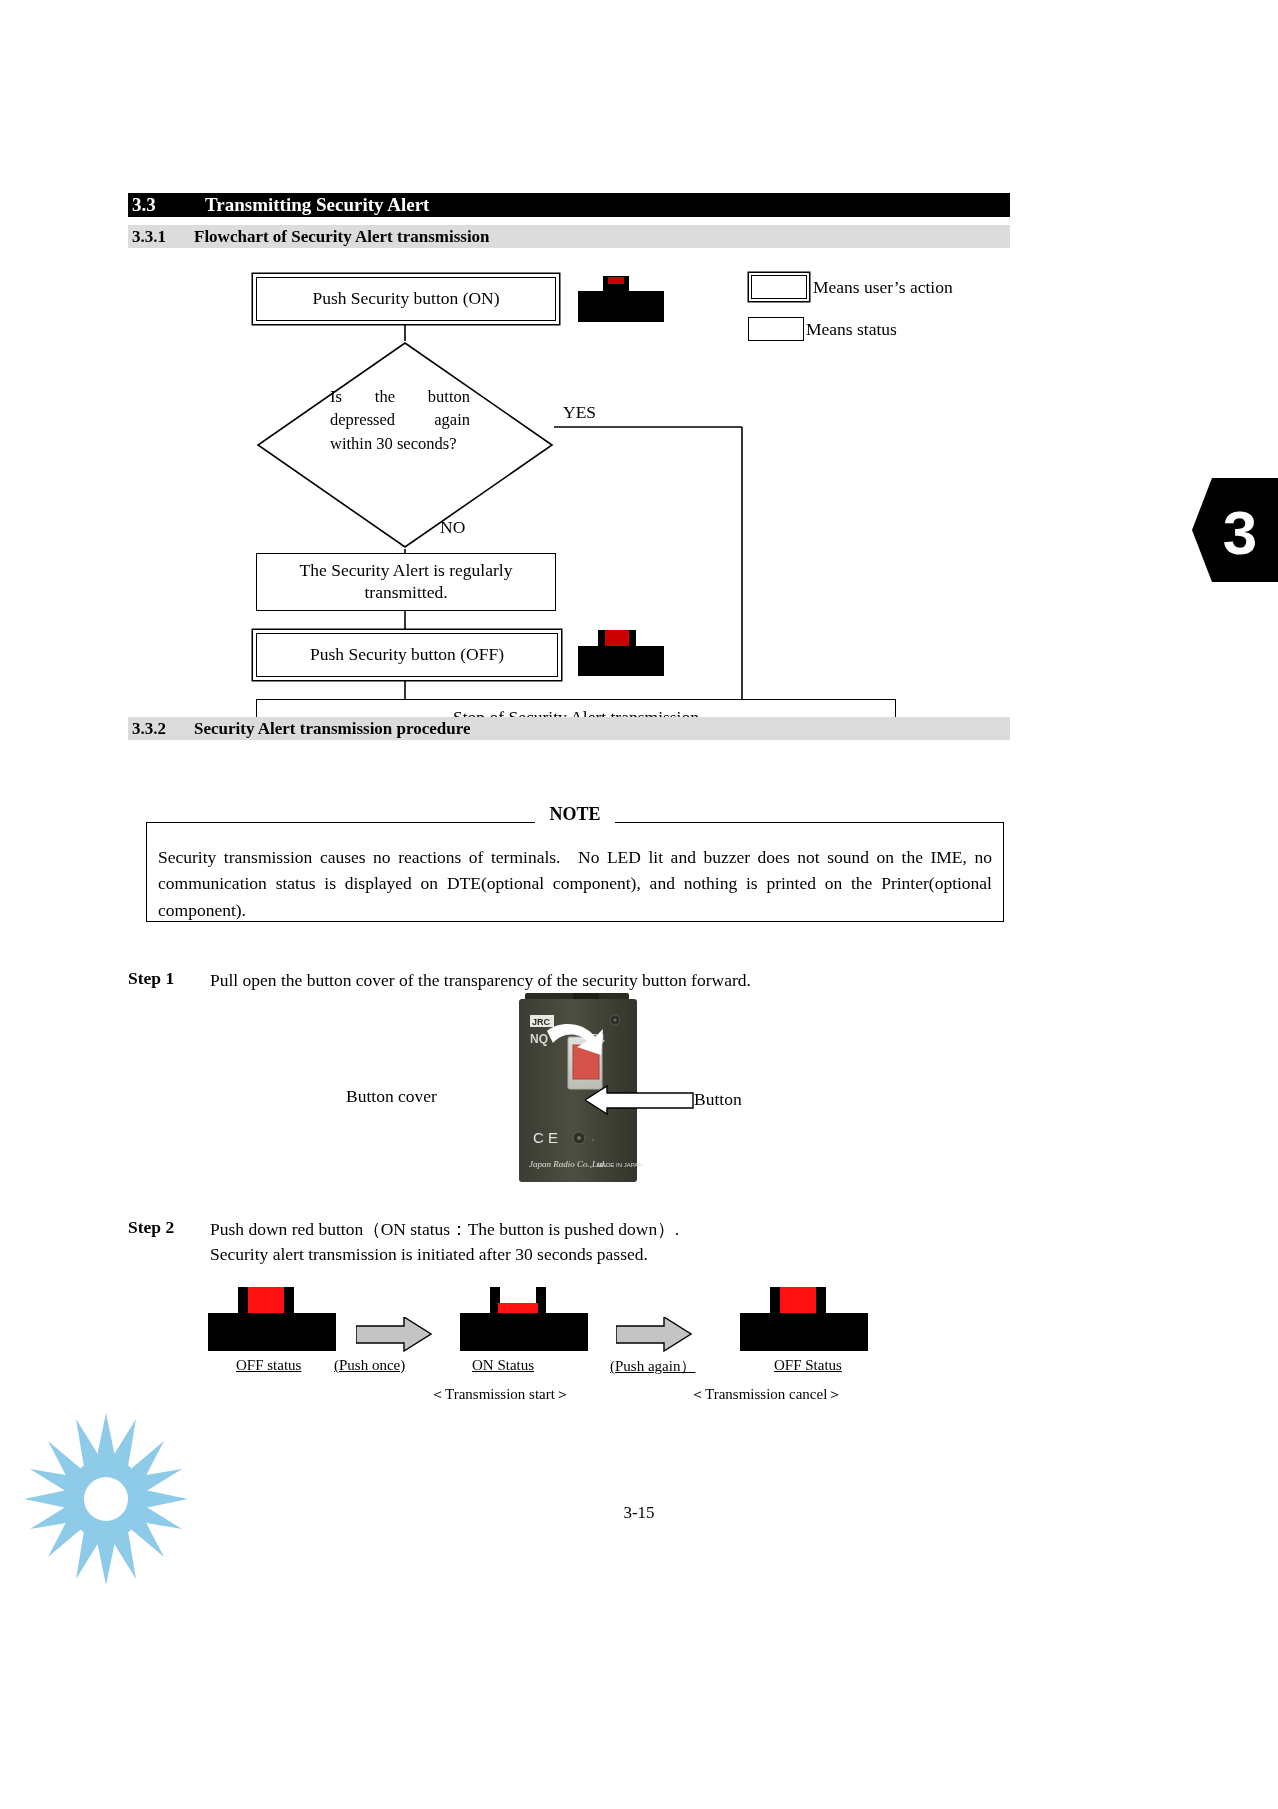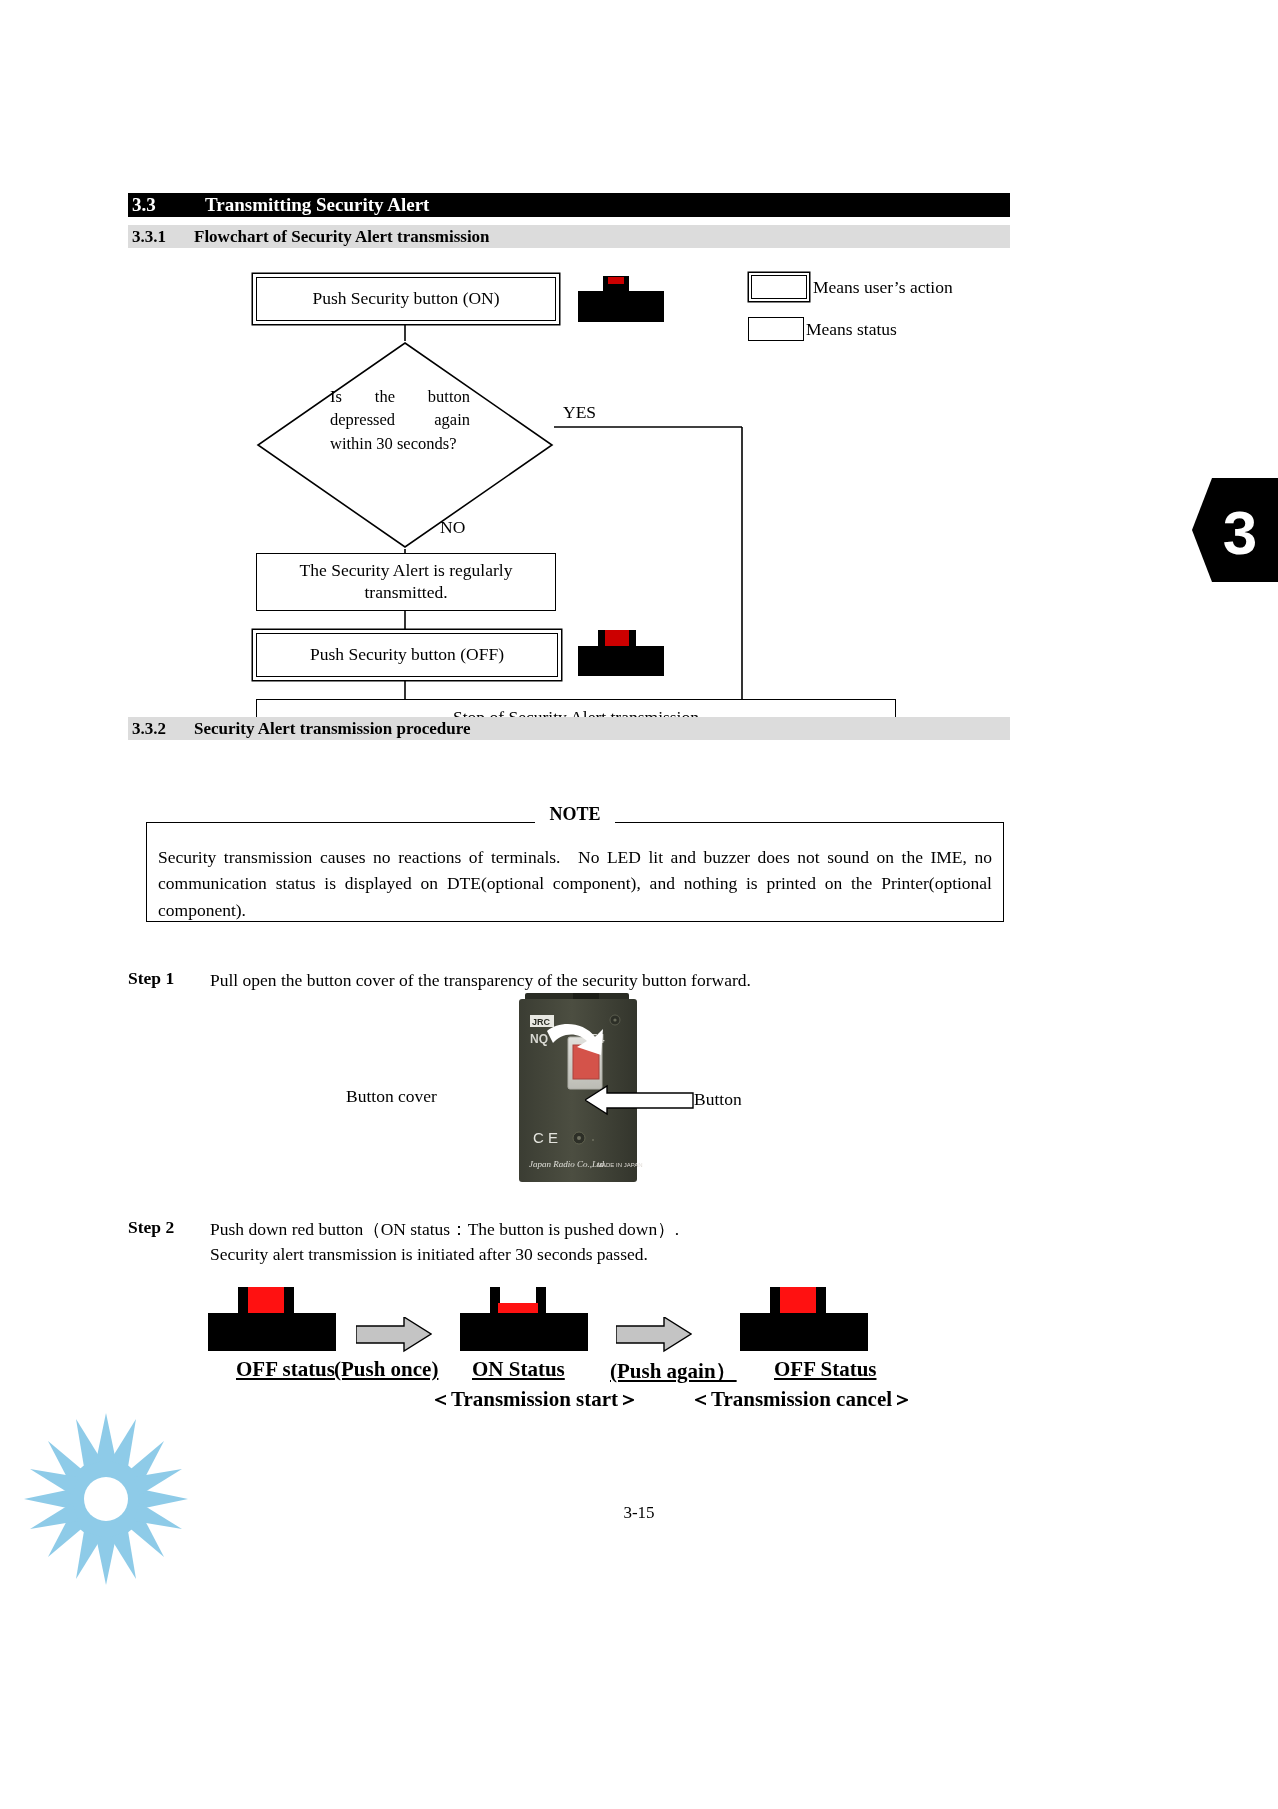--- a/index.html
+++ b/index.html
@@ -100,21 +100,21 @@
 
   
   #device{position:absolute;left:511px;top:993px;width:134px;height:193px;}
 
   .caption{position:absolute;font-size:17.5px;}
   #cap-cover{left:346px;top:1086px;}
   #cap-button{left:694px;top:1089px;}
 
   
   #statusrow{position:absolute;left:128px;top:1285px;width:900px;height:120px;}
-  .srow-caption{position:absolute;font-size:21px;font-weight:bold;}
+  .srow-caption{position:absolute;font-size:15px;}
   .u{text-decoration:underline;}
 
   
   #tab3{
     position:absolute;right:0;top:478px;width:86px;height:104px;
   }
 
   
   #pageno{
     position:absolute;left:0;top:1503px;width:1278px;text-align:center;

